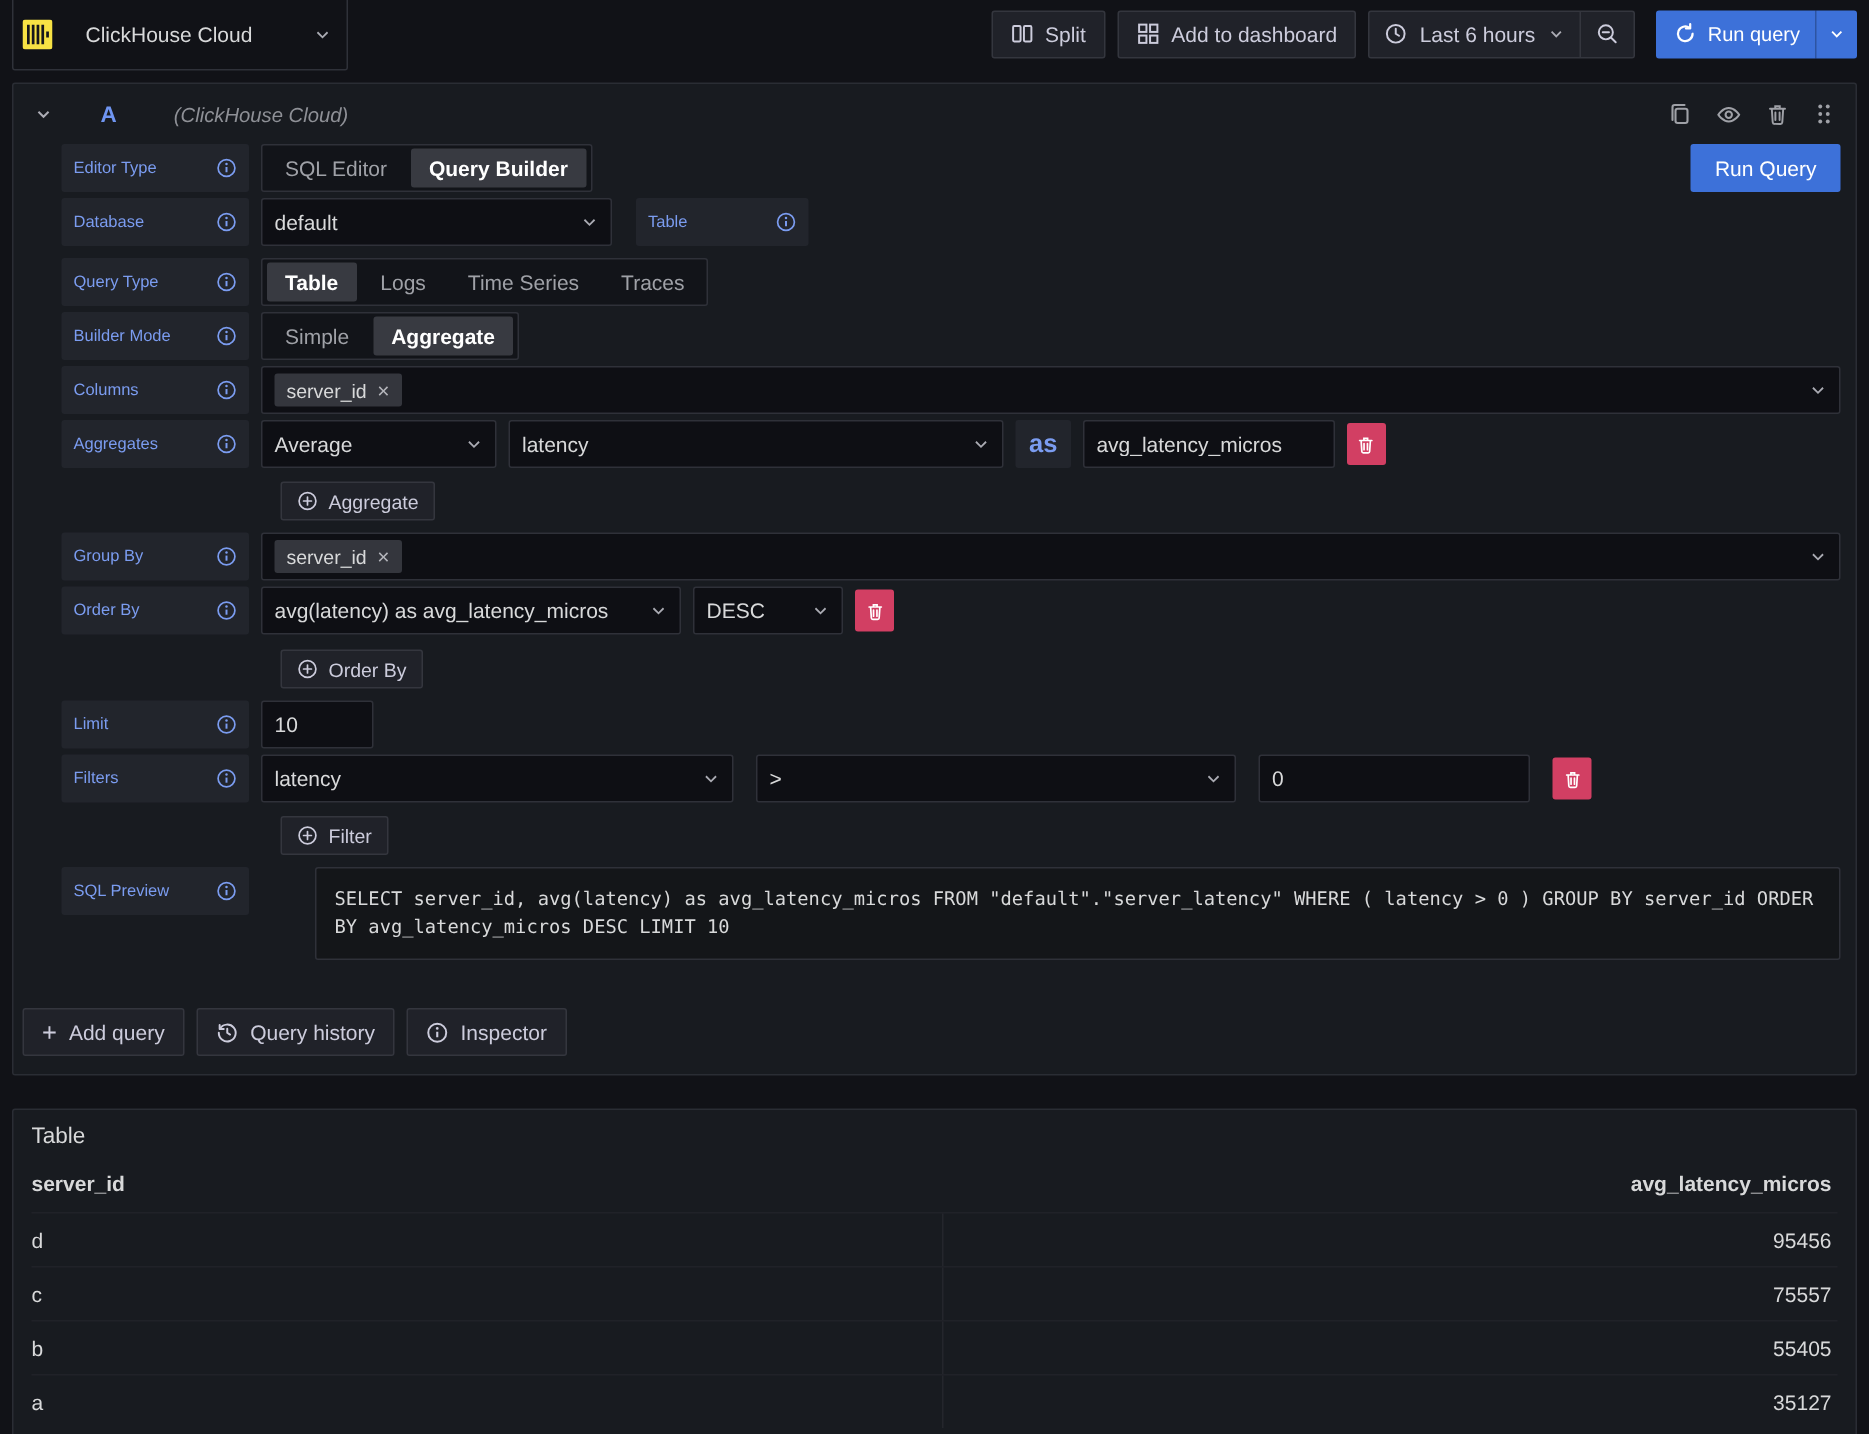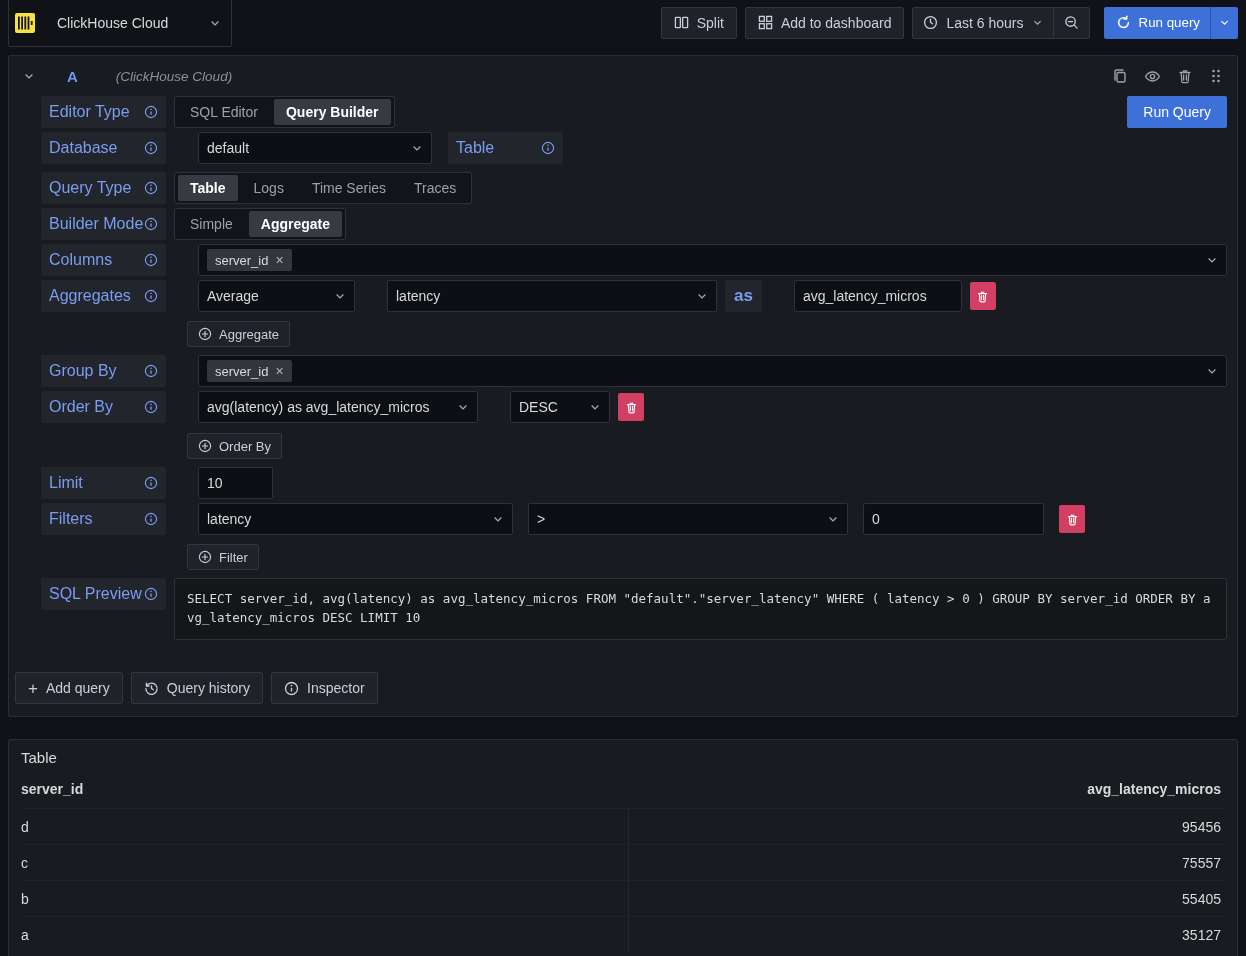--- a/index.html
+++ b/index.html
@@ -54,29 +54,29 @@
   .qp-actions { margin-left: auto; display: flex; align-items: center; gap: 16px; }
   .qp-actions .act { cursor: pointer; color: #9fa1a7; }
 
   .editor-body { padding: 0 10px 0 32px; }
   .row { display: flex; align-items: center; margin-bottom: 4px; gap: 8px; }
   .row.gap-after { margin-bottom: 8px; }
   .label {
     display: flex; align-items: center; justify-content: space-between;
     width: 125px; min-width: 125px; height: 32px; padding: 0 8px;
     background: #22252c; border-radius: 2px;
-    color: #7b9cf0; font-size: 16px; font-weight: 500;
+    color: #7b9cf0; font-size: 11px; font-weight: 500;
   }
   .label.w115 { width: 115px; min-width: 115px; margin-left: 8px; }
   .label .info { color: #7b9cf0; display: flex; cursor: pointer; }
 
   .select, .text-input, .multiselect {
     display: flex; align-items: center; height: 32px; padding: 0 8px;
     background: #0e0f14; border: 1px solid #2f3139; border-radius: 2px;
-    color: #d8d9da; font-size: 14px; margin-left: 24px;
+    color: #d8d9da; font-size: 14px;
   }
   .select { justify-content: space-between; cursor: pointer; }
   .select .chev { color: #aaabb3; }
   .multiselect { flex: 1; justify-content: space-between; cursor: pointer; }
   input.text-input { outline: none; font-family: "Liberation Sans", sans-serif; }
 
   .seg-group {
     display: inline-flex; align-items: center; height: 32px;
     background: #121419; border: 1px solid #2f3139; border-radius: 2px; padding: 0 1px;
   }
@@ -105,21 +105,21 @@
     display: flex; align-items: center; gap: 7px; height: 26px; padding: 0 10px;
     background: #202229; border: 1px solid #34363e; border-radius: 2px;
     color: #ccccdc; font-size: 13px; font-weight: 500; cursor: pointer;
   }
   .add-row { margin: 9px 0 8px 0; padding-left: 146px; display: flex; }
   .sql-row { display: flex; align-items: flex-start; gap: 8px; margin-bottom: 4px; }
   .sql-box {
     flex: 1; min-height: 62px; padding: 10px 12px;
     background: #141619; border: 1px solid #2f3139; border-radius: 2px;
     font-family: "DejaVu Sans Mono", monospace; font-size: 12.5px; line-height: 19px;
-    color: #d8d9da; word-break: break-all;
+    color: #d8d9da; word-break: break-all; margin-left: 36px;
   }
   .run-query-inline { margin-left: auto; height: 32px; padding: 0 16px; background: #3d71d9; border: none; border-radius: 2px; color: #fff; font-size: 14px; font-weight: 500; cursor: pointer; }
 
   .panel-footer { display: flex; gap: 8px; padding: 28px 10px 12px 6px; }
 
   
   .table-panel {
     margin: 22px 8px 0 8px; height: 236px;
     background: #181b20; border: 1px solid #2a2d34; border-radius: 2px;
   }

